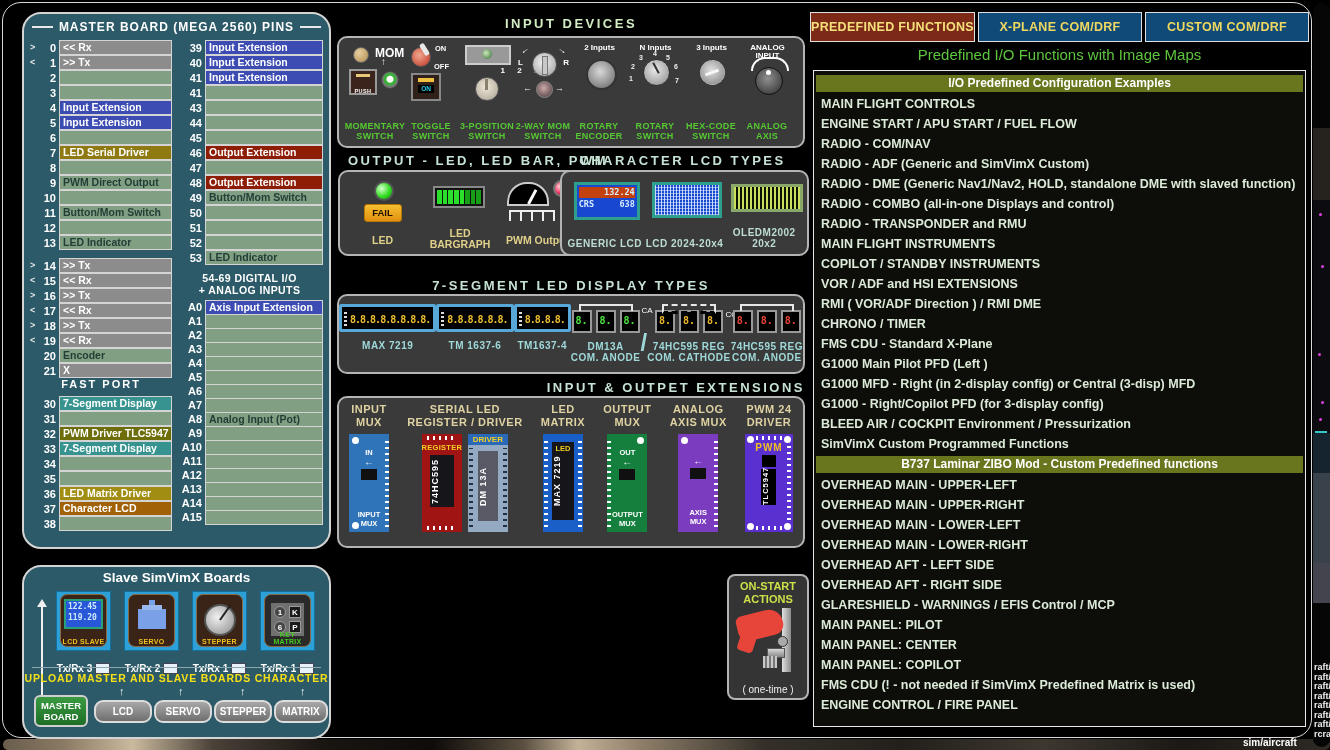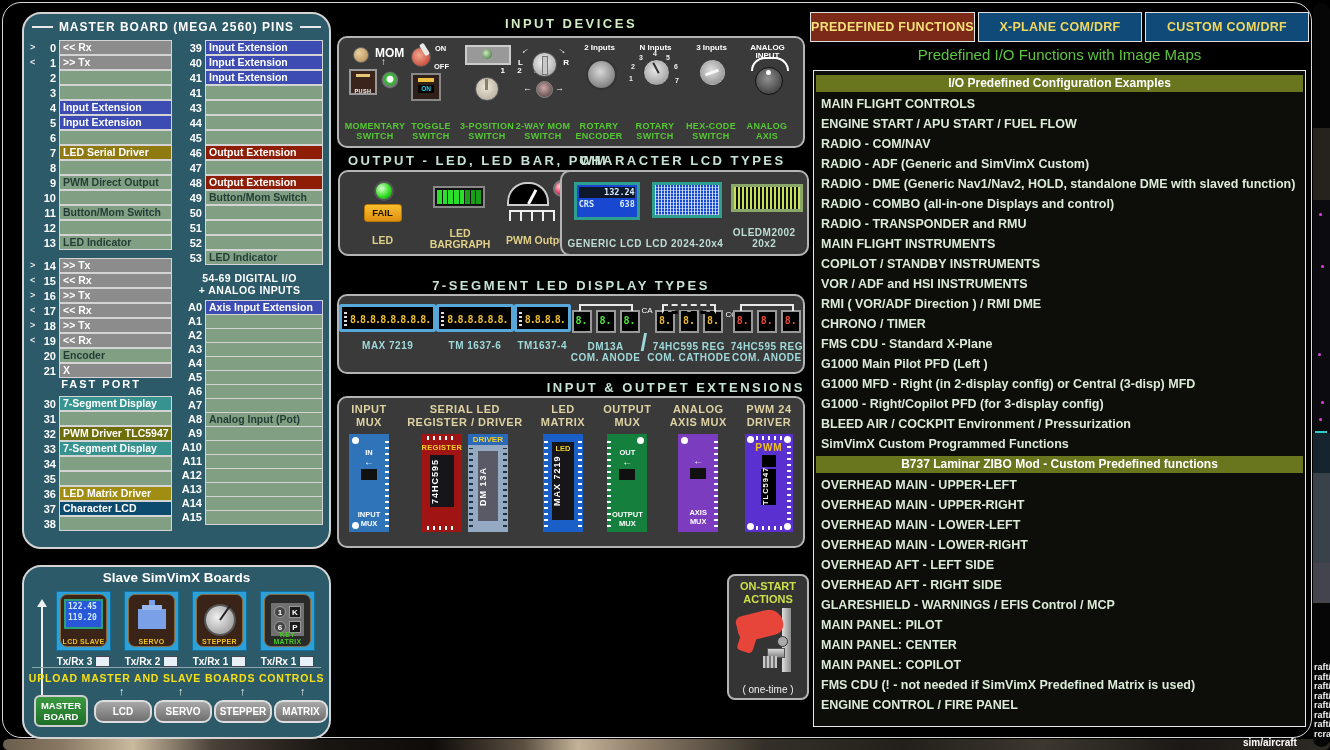--- a/index.html
+++ b/index.html
@@ -47,42 +47,42 @@
     padding-left:3px;color:#fff;white-space:nowrap;overflow:hidden;cursor:pointer;}
   .plabel.gray,.plabel.grayx{background:#8c8c8c;}
   .plabel.sage{background:#81a083;}
   .plabel.sagedark{background:#81a083;color:#223e37;}
   .plabel.blue{background:#3c4cb2;}
   .plabel.olive{background:#8f7a12;}
   .plabel.red{background:#8e1d06;}
   .plabel.teal{background:#37938f;}
   .plabel.dkolive{background:#6d6d0a;}
   .plabel.gold{background:#a08d12;}
-  .plabel.green{background:#0c4a6e;}
+  .plabel.green{background:#a16207;}
 
   
   #slave-panel{left:22px;top:565px;width:305px;height:170px;}
   .slave-title{text-align:center;color:#fff;font-weight:bold;font-size:13.5px;padding-top:3px;}
   .sb-row{position:absolute;left:32px;top:24px;display:flex;gap:13px;}
   .sboard{width:55px;}
   .sb-img{width:53px;height:58px;background:#2da0d8;border:1px solid #13719f;position:relative;cursor:pointer;}
   .sb-inner{position:absolute;left:3px;top:2px;right:3px;bottom:3px;background:#3a2418;border:1px solid #8a6a40;border-radius:7px;overflow:hidden;}
   .sb-label{position:absolute;left:0;right:0;bottom:1px;text-align:center;color:#f0c020;font-weight:bold;font-size:7px;letter-spacing:.3px;}
   .sb-label.gr{color:#45c820;}
   .sb-lcd{margin:4px 3px 0;height:26px;background:#2858d8;border:2px solid #28a078;color:#cfeaff;
     font-family:"DejaVu Sans Mono",monospace;font-weight:bold;font-size:8px;line-height:11px;padding-left:2px;}
   .servo-body{width:28px;height:20px;background:#7aa0e8;margin:14px auto 0;position:relative;}
   .servo-arm{position:absolute;left:11px;top:-9px;width:6px;height:10px;background:#7aa0e8;}
   .servo-cap{position:absolute;left:4px;top:-4px;width:20px;height:5px;background:#9ab8f0;}
   .step-body{width:28px;height:28px;border-radius:50%;background:radial-gradient(circle at 40% 40%,#f0f0f0,#8a8a8a);margin:9px auto 0;position:relative;border:2px solid #555;}
   .step-ptr{position:absolute;left:13px;top:-4px;width:2px;height:18px;background:#222;transform:rotate(35deg);transform-origin:bottom;}
   .keypad{display:grid;grid-template-columns:12px 12px;gap:3px;width:27px;margin:8px auto 0;background:#707070;padding:3px;}
   .key{width:12px;height:12px;font-size:8px;font-weight:bold;color:#fff;background:#1a1a1a;border:1px solid #999;text-align:center;line-height:12px;box-sizing:border-box;}
   .key.rnd{border-radius:50%;background:#444;}
-  .txrow{display:flex;align-items:center;justify-content:center;gap:3px;color:#fff;font-weight:bold;font-size:10px;margin-top:5px;}
+  .txrow{display:flex;align-items:center;justify-content:center;gap:3px;color:#fff;font-weight:bold;font-size:10px;margin-top:12px;}
   .txbox{width:13px;height:9px;background:#e8f0f8;border:1px solid #445;}
   .divider{position:absolute;left:8px;top:100px;right:8px;height:1px;background:#8fa6ad;}
   .upload-label{position:absolute;left:0;top:105px;width:100%;text-align:center;color:#f5e018;font-weight:bold;font-size:10.5px;letter-spacing:.8px;}
   .fw-arrow{position:absolute;top:118px;color:#f4f4f4;font-weight:bold;font-size:11px;}
   .fw-arrow::before{content:"↑";}
   .fw-btn{position:absolute;top:133px;width:54px;text-align:center;background:linear-gradient(#a8a8a8,#6f6f6f);
     border:2px solid #dcdcdc;border-radius:9px;color:#fff;font-weight:bold;font-size:10px;padding:4px 0;cursor:pointer;}
   .master-btn{position:absolute;left:10px;top:128px;width:50px;text-align:center;background:linear-gradient(#3a9a40,#1e6e28);
     border:2px solid #cfcfcf;border-radius:6px;color:#fff;font-weight:bold;font-size:9.5px;line-height:11px;padding:3px 0;cursor:pointer;}
   .up-line{position:absolute;left:17px;top:36px;width:2px;height:92px;background:#f0f0f0;}
@@ -162,21 +162,21 @@
   .gauge i{position:absolute;left:18px;bottom:0;width:3px;height:16px;background:#fff;transform:rotate(28deg);transform-origin:bottom;}
   .led-red{position:absolute;left:50px;top:8px;width:13px;height:13px;border-radius:50%;background:radial-gradient(circle at 35% 35%,#ffd0d0,#f03060 55%,#a01030);border:2px solid #777;}
   .wave{position:absolute;left:6px;top:38px;display:flex;}
   .wave i{width:9px;height:9px;border:2px solid #eee;border-bottom:none;margin-right:-2px;}
 
   
   .lcell{position:relative;width:74px;}
   .llabel{position:absolute;bottom:5px;left:-4px;right:-4px;text-align:center;color:#bcdcd4;font-weight:bold;font-size:10px;line-height:11px;letter-spacing:.5px;}
   .lcd-g{position:absolute;left:6px;top:10px;width:56px;height:30px;background:#1848d0;border:3px solid #2e9e8e;
     font-family:"DejaVu Sans Mono",monospace;font-weight:bold;font-size:8.5px;color:#d8ecff;padding:2px 2px 0;}
-  .lcd-g .r1{text-align:right;background:#0f172a;line-height:11px;}
+  .lcd-g .r1{text-align:right;background:#c2410c;line-height:11px;}
   .lcd-g .r2{display:flex;justify-content:space-between;line-height:12px;}
   .lcd-grid{position:absolute;left:4px;top:10px;width:64px;height:30px;border:3px solid #2e9e8e;background:#1848d0;
     background-image:repeating-linear-gradient(90deg,rgba(225,238,255,.85) 0 1px,transparent 1px 3px),
                      repeating-linear-gradient(0deg,rgba(225,238,255,.55) 0 1px,transparent 1px 3px);}
   .oled{position:absolute;left:4px;top:12px;width:66px;height:22px;border:3px solid #8aa86a;background:#0a1205;
     background-image:repeating-linear-gradient(90deg,#cadf5a 0 2px,transparent 2px 4px),
                      repeating-linear-gradient(0deg,transparent 0 7px,#0a1205 7px 9px);}
 
   
   .scell{position:relative;text-align:center;}
@@ -700,21 +700,21 @@
         </div>
       </div>
       <div class="txrow">
         <span>Tx/Rx 1</span>
           <i class="txbox"></i>
       </div>
     </div>
   </div>
 
   <div class="divider"></div>
-  <div class="upload-label">UPLOAD  MASTER AND SLAVE BOARDS  CONTROLS</div>
+  <div class="upload-label">UPLOAD  MASTER AND SLAVE BOARDS  CHARACTER</div>
 
   <i class="fw-arrow" style="left:95px;"></i>
   <i class="fw-arrow" style="left:154px;"></i>
   <i class="fw-arrow" style="left:216px;"></i>
   <i class="fw-arrow" style="left:276px;"></i>
 
   <div class="master-btn">
     <div>MASTER</div>
     <div>BOARD</div>
   </div>
@@ -1132,21 +1132,21 @@
       <div class="lrow i">RADIO - DME (Generic Nav1/Nav2, HOLD, standalone DME with slaved function)</div>
 
       <div class="lrow i">RADIO - COMBO (all-in-one Displays and control)</div>
 
       <div class="lrow i">RADIO - TRANSPONDER and RMU</div>
 
       <div class="lrow i">MAIN FLIGHT INSTRUMENTS</div>
 
       <div class="lrow i">COPILOT / STANDBY INSTRUMENTS</div>
 
-      <div class="lrow i">VOR / ADF and HSI INSTRUMENTS</div>
+      <div class="lrow i">VOR / ADF and HSI EXTENSIONS</div>
 
       <div class="lrow i">RMI ( VOR/ADF Direction ) / RMI DME</div>
 
       <div class="lrow i">CHRONO / TIMER</div>
 
       <div class="lrow i">FMS CDU - Standard X-Plane</div>
 
       <div class="lrow i">G1000 Main Pilot PFD (Left )</div>
 
       <div class="lrow i">G1000 MFD - Right (in 2-display config) or Central (3-disp) MFD</div>

